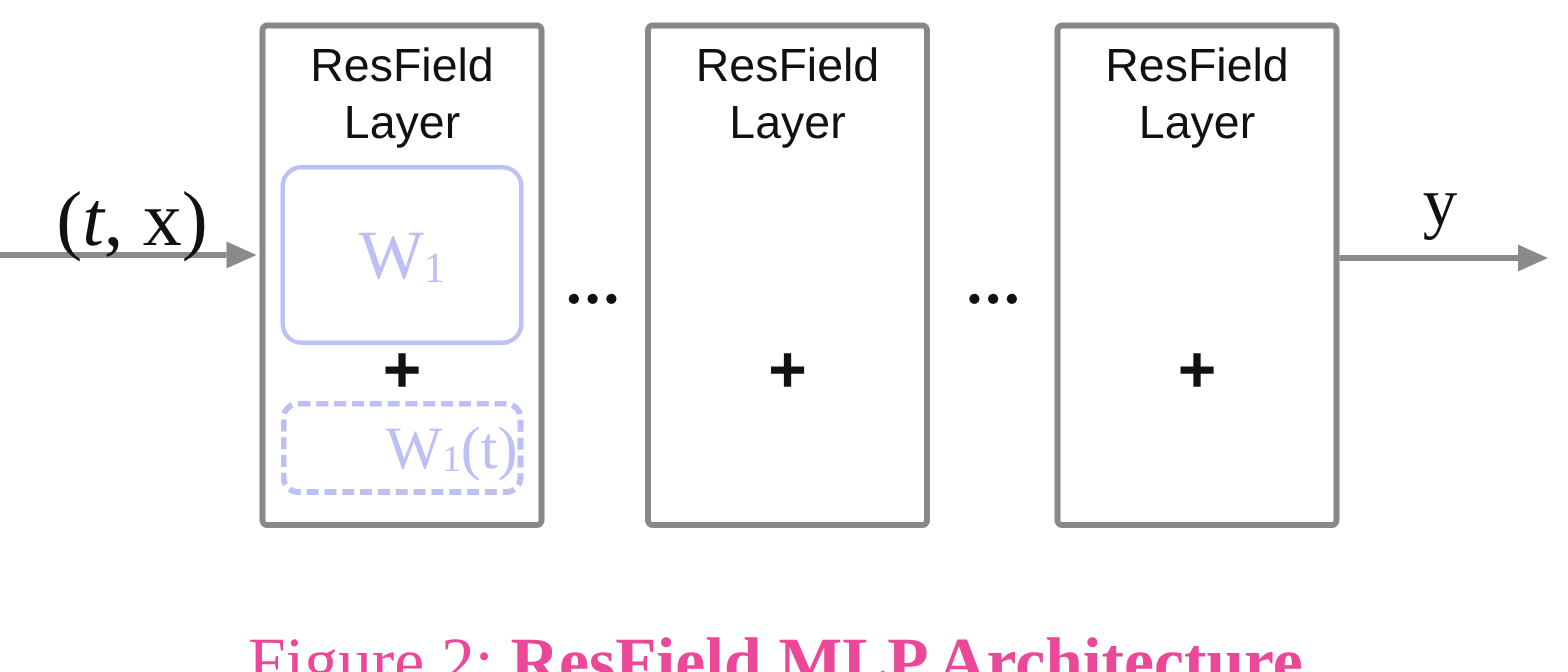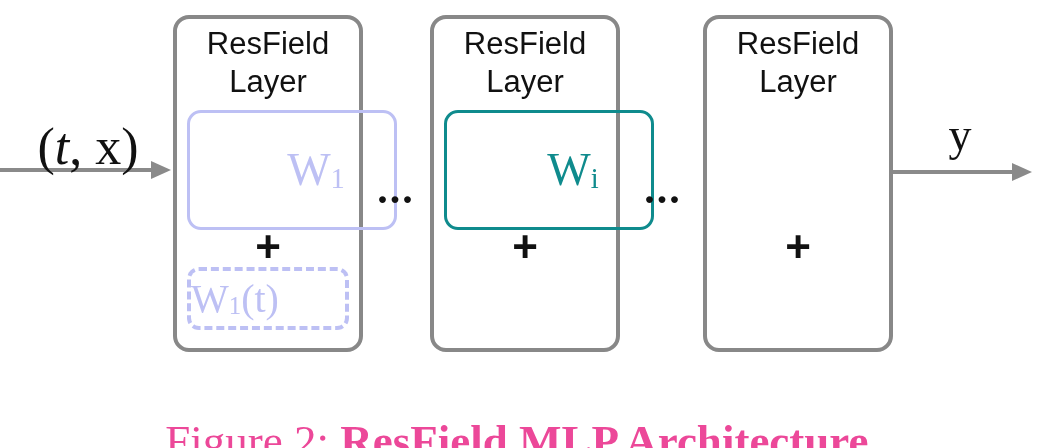--- a/index.html
+++ b/index.html
@@ -10,21 +10,21 @@
     overflow:hidden;
     font-family:"Liberation Sans",sans-serif;
   }
 
   
   .layer-card{
     position:absolute;
     top:15px;
     width:182px;height:329px;
     border:4px solid #888888;
-    border-radius:16px;
+    border-radius:5px;
     background:#ffffff;
   }
   .card-1{left:173px;}
   .card-2{left:430px;}
   .card-3{left:703px;}
 
   .layer-title{
     position:absolute;
     top:6px;left:0;width:100%;
     text-align:center;
@@ -32,21 +32,21 @@
     line-height:38px;
     color:#111111;
   }
 
   .w-box{
     position:absolute;
     left:10px;top:91px;
     width:156px;height:114px;
     border:3px solid var(--accent);
     border-radius:14px;
-    display:flex;align-items:center;justify-content:center;padding-left:48px;
+    display:flex;align-items:center;justify-content:center;
   }
   .w-label{
     font-family:"Liberation Serif",serif;
     font-size:46px;
     color:var(--accent);
     line-height:1;
   }
   .w-label sub, .wres-label sub{
     font-size:0.62em;
     vertical-align:baseline;
@@ -64,21 +64,21 @@
     line-height:44px;
     color:#111111;
   }
 
   .wres-box{
     position:absolute;
     left:10px;top:248px;
     width:154px;height:55px;
     border:4px dashed var(--accent);
     border-radius:12px;
-    display:flex;align-items:center;justify-content:flex-start;
+    display:flex;align-items:center;justify-content:flex-end;
   }
   .wres-label{
     font-family:"Liberation Serif",serif;
     font-size:40px;
     color:var(--accent);
     line-height:1;
   }
 
   
   .dots{
@@ -162,23 +162,20 @@
     </div>
   </div>
 
   <div class="dots dots-1">...</div>
 
   <div class="layer-card card-2" style="--accent: #0f8b8d;">
     <div class="layer-title">
       <span>ResField</span><br>
       <span>Layer</span>
     </div>
-    <div class="w-box">
-      <span class="w-label"><span>W</span><sub>i</sub></span>
-    </div>
     <div class="plus">+</div>
   </div>
 
   <div class="dots dots-2">...</div>
 
   <div class="layer-card card-3" style="--accent: #fc827b;">
     <div class="layer-title">
       <span>ResField</span><br>
       <span>Layer</span>
     </div>

